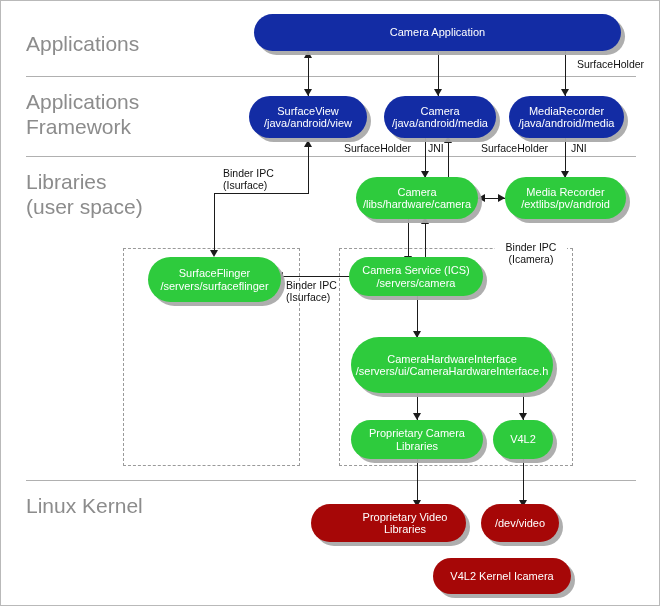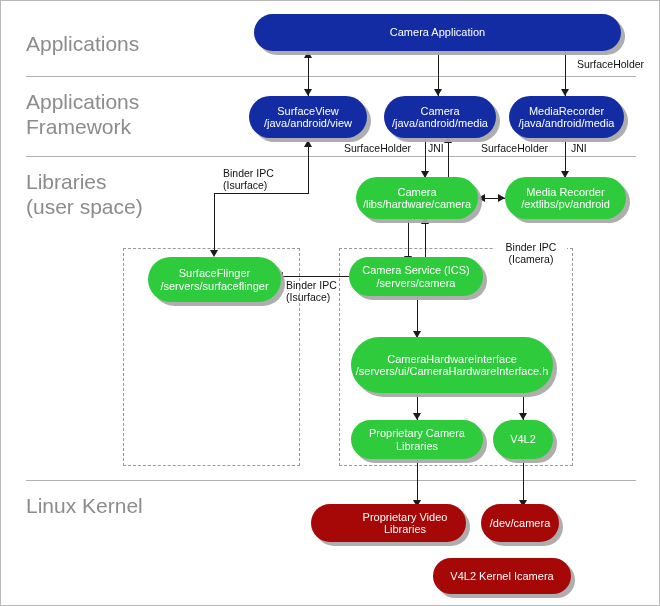--- a/index.html
+++ b/index.html
@@ -178,19 +178,19 @@
   </div>
   <div class="node green one-line" style="left:492px;top:419px;width:60px;height:39px;">
     <span class="t1">V4L2</span>
   </div>
 
   <div class="node red" style="left:310px;top:503px;width:155px;height:38px;">
     <span class="t1" style="white-space:pre-line;margin-left:33px;">Proprietary Video
 Libraries</span>
   </div>
   <div class="node red one-line" style="left:480px;top:503px;width:78px;height:38px;">
-    <span class="t1">/dev/camera</span>
+    <span class="t1">/dev/video</span>
   </div>
   <div class="node red one-line" style="left:432px;top:557px;width:138px;height:36px;">
     <span class="t1">V4L2 Kernel Icamera</span>
   </div>
 
 </div>
 
 </body></html>

